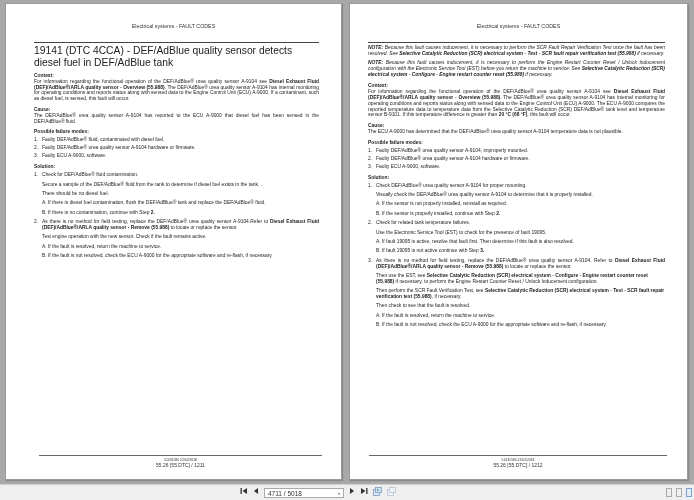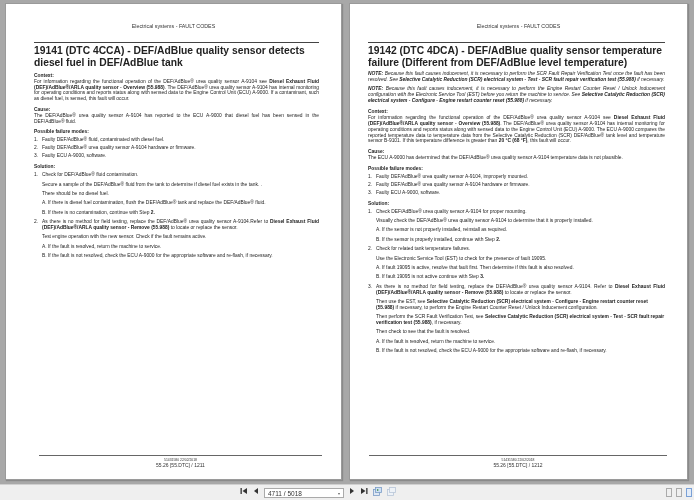--- a/index.html
+++ b/index.html
@@ -5,21 +5,21 @@
   html, body { margin:0; padding:0; }
   body { width:694px; height:500px; overflow:hidden; background:#a9a9a9; font-family:"Liberation Sans", sans-serif; position:relative; }
   .viewer { position:absolute; left:0; top:0; width:694px; height:484px; background:#a8a8a8; }
   .page { position:absolute; top:3px; width:337px; height:477px; background:#fff; box-shadow:1px 1px 1px #8a8a8a; border:1px solid #9a9a9a; box-sizing:border-box; overflow:hidden; }
   .page.left { left:5px; }
   .page.right { left:349px; width:339px; }
   .running-head { position:absolute; top:19px; left:0; right:0; text-align:center; font-size:5.3px; color:#333; }
   .content { position:absolute; left:28px; right:22px; top:38px; color:#222; font-size:4.9px; line-height:5.8px; }
   .right .content { left:18px; right:22px; }
   .rule-top { border-top:1px solid #444; margin-bottom:2px; }
-  .title { font-size:10.3px; line-height:11.5px; font-weight:bold; color:#222; margin:0 0 5px 0; }
+  .title { font-size:10.3px; line-height:11.5px; font-weight:normal; color:#222; margin:0 0 5px 0; }
   .sec-h { font-weight:bold; margin-top:4px; }
   .p { margin:0 0 2px 0; text-align:justify; }
   .note { font-style:italic; margin:0 0 3.5px 0; text-align:justify; }
   .note b { font-style:italic; }
   .li { position:relative; padding-left:8px; margin:2.2px 0; text-align:justify; }
   .li .n { position:absolute; left:0; top:0; }
   .sub { padding-left:8px; margin:3.6px 0; }
   .foot { position:absolute; left:33px; right:19px; bottom:11px; text-align:center; }
   .right .foot { left:19px; right:20px; }
   .foot .rule { border-top:1.3px solid #666; margin-bottom:2px; }
@@ -71,21 +71,20 @@
       <div class="rule"></div>
       <div class="small">51431580 22/02/2018</div>
       <div class="pg">55.26 [55.DTC] / 1211</div>
     </div>
   </div>
 
   <div class="page right">
     <div class="running-head">Electrical systems - FAULT CODES</div>
     <div class="content">
       <div class="rule-top"></div>
-      <div class="title" style="margin-bottom:3px">19142 (DTC 4DCA) - DEF/AdBlue quality sensor temperature failure (Different from DEF/AdBlue level temperature)</div>
 
       <div class="note"><b>NOTE:</b><span> Because this fault causes inducement, it is necessary to perform the SCR Fault Repair Verification Test once the fault has been resolved. See </span><b>Selective Catalytic Reduction (SCR) electrical system - Test - SCR fault repair verification test (55.988)</b><span> if necessary.</span></div>
       <div class="note"><b>NOTE:</b><span> Because this fault causes inducement, it is necessary to perform the Engine Restart Counter Reset / Unlock Inducement configuration with the Electronic Service Tool (EST) before you return the machine to service. See </span><b>Selective Catalytic Reduction (SCR) electrical system - Configure - Engine restart counter reset (55.988)</b><span> if necessary.</span></div>
 
       <div class="sec-h" style="margin-top:6px">Context:</div>
       <div class="p"><span>For information regarding the functional operation of the DEF/AdBlue® urea quality sensor A-9104 see </span><b>Diesel Exhaust Fluid (DEF)/AdBlue®/ARLA quality sensor - Overview (55.988)</b><span>. The DEF/AdBlue® urea quality sensor A-9104 has internal monitoring for operating conditions and reports status along with sensed data to the Engine Control Unit (ECU) A-9000. The ECU A-9000 compares the reported temperature data to temperature data from the Selective Catalytic Reduction (SCR) DEF/AdBlue® tank level and temperature sensor B-9101. If this temperature difference is greater than </span><b>20 °C (68 °F)</b><span>, this fault will occur.</span></div>
 
       <div class="sec-h" style="margin-top:5px">Cause:</div>
       <div class="p">The ECU A-9000 has determined that the DEF/AdBlue® urea quality sensor A-9104 temperature data is not plausible.</div>
 

